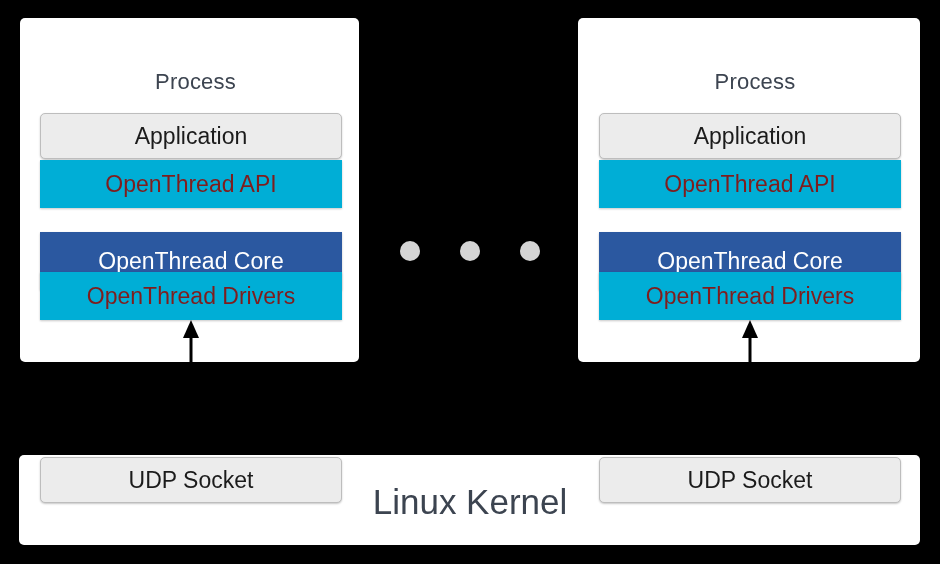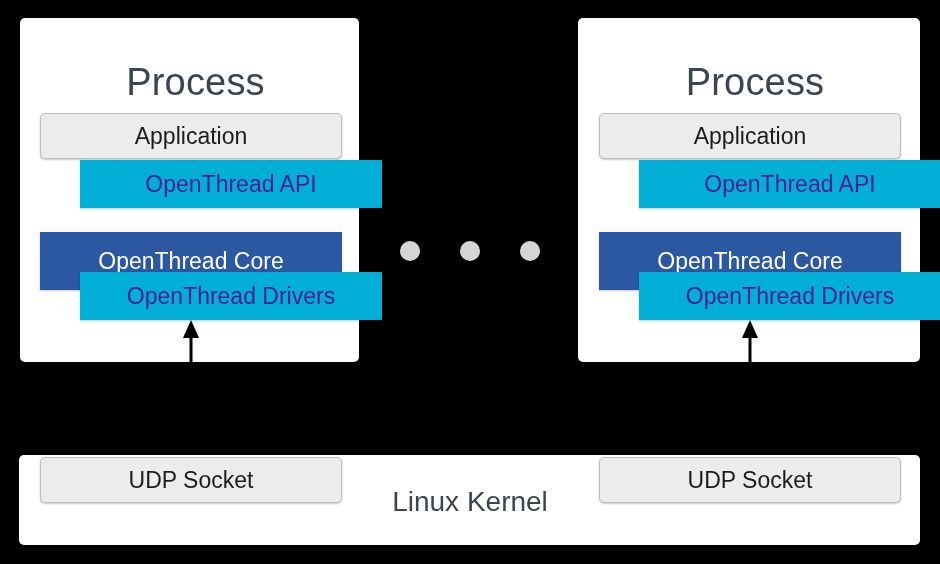--- a/index.html
+++ b/index.html
@@ -24,21 +24,21 @@
     background: #ffffff;
     border-radius: 5px;
     box-sizing: border-box;
   }
   .process-title {
     position: absolute;
     left: 12px;
     right: 0;
     top: 46px;
     text-align: center;
-    font-size: 38px;
+    font-size: 22px;
     font-weight: 500;
     color: #3c4450;
     letter-spacing: 0.2px;
     line-height: 36px;
     white-space: nowrap;
   }
 
   
   .layer {
     position: absolute;
@@ -53,22 +53,21 @@
     box-shadow: 0 1px 2px rgba(0,0,0,0.22);
   }
   .layer.plain {
     background: #ececec;
     border: 1px solid #bdbdbd;
     border-radius: 5px;
     color: #1b1b1b;
   }
   .layer.cyan {
     background: #00AED6;
-    color: #4c1d95;
-    margin-left: 40px;
+    color: #7f1d1d;
   }
   .layer.blue {
     background: #2B58A0;
     color: #ffffff;
     margin-top: 21px;
   }
 
   
   .arrow {
     position: absolute;
@@ -85,21 +84,21 @@
 
   
   .kernel-card {
     position: absolute;
     background: #ffffff;
     border-radius: 5px;
     box-sizing: border-box;
   }
   .kernel-title {
     position: absolute;
-    font-size: 28px;
+    font-size: 35px;
     font-weight: 500;
     color: #3c4450;
     line-height: 34px;
     white-space: nowrap;
     text-align: center;
   }
 </style>
 </head>
 <body>
 

